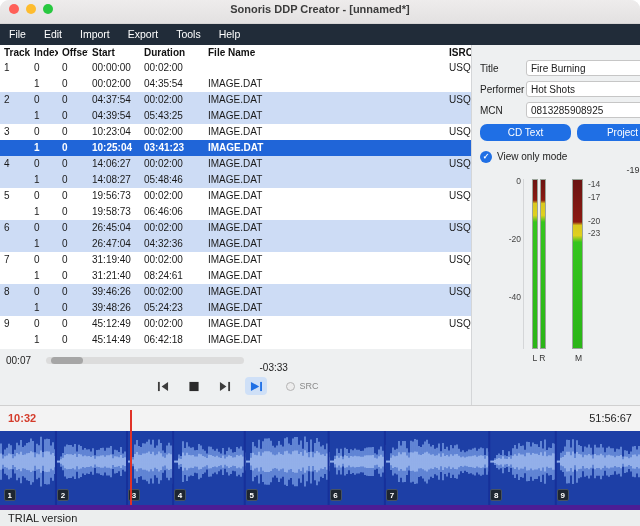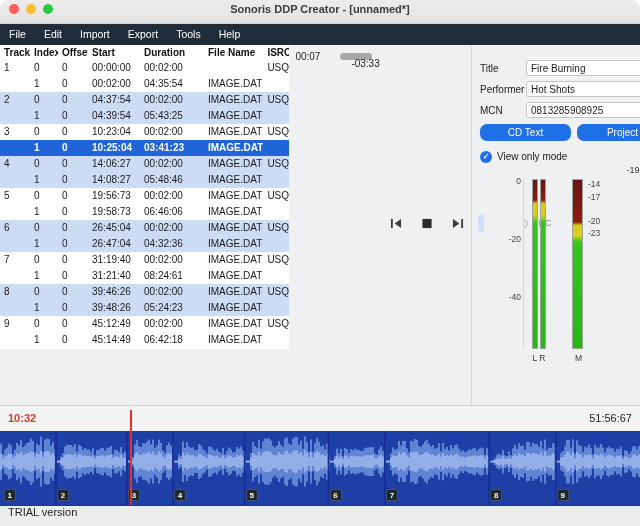--- a/index.html
+++ b/index.html
@@ -13,21 +13,21 @@
   .tl{width:10px;height:10px;border-radius:50%;display:inline-block}
   .tl.red{background:#ff5f57}.tl.yellow{background:#febc2e}.tl.green{background:#28c840}
   .wtitle{text-align:center;font-size:11px;font-weight:bold;color:#3c3c3c;line-height:18px}
 
   
   .menubar{height:21px;background:var(--menubar-bg,#212c39);display:flex;align-items:center;flex:none}
   .menu-item{color:#fff;font-size:10.5px;line-height:17px;padding:0 9px;cursor:default}
 
   
   .main{flex:1;display:flex;min-height:0}
-  .left{width:472px;flex:none;display:flex;flex-direction:row;background:#eef0f1;border-right:1px solid #d4d6d8}
+  .left{width:472px;flex:none;display:flex;flex-direction:column;background:#eef0f1;border-right:1px solid #d4d6d8}
 
   .tracktable{height:304px;flex:none;background:#fff;overflow:hidden}
   .thead,.tr{display:grid;grid-template-columns:30px 28px 30px 52px 64px 1fr 26px}
   .thead{height:15px}
   .th{font-size:10px;font-weight:bold;color:#111;line-height:15px;padding-left:4px;white-space:nowrap;overflow:hidden}
   .tr{height:16px}
   .td{font-size:10px;color:#1a1a1a;line-height:16px;padding-left:4px;white-space:nowrap;overflow:hidden}
   .tr.shaded{background:var(--row-shade,#cddcf5)}
   .tr.selected{background:var(--selection,#2065d8)}
   .tr.selected .td{color:#fff;font-weight:bold}
@@ -84,21 +84,21 @@
   .wavesection{height:100px;flex:none;position:relative;background:#f3f3f3;border-top:1px solid #d0d0d0}
   .waveruler{height:25px;position:relative}
   .postime{position:absolute;left:8px;top:6px;font-size:11px;font-weight:bold;color:#d43b2a}
   .tottime{position:absolute;right:8px;top:6px;font-size:11px;color:#222}
   .wavearea{position:absolute;top:25px;left:0;right:0;bottom:0;background:var(--wave-bg,#1d3fa6);overflow:hidden}
   .wavearea svg{position:absolute;inset:0;width:100%;height:100%}
   .wave-marker{position:absolute;bottom:4px;width:12px;height:12px;background:#1e2630;border:1px solid #465263;border-radius:2px;color:#fff;font-size:8px;font-weight:bold;display:flex;align-items:center;justify-content:center;cursor:pointer}
   .playhead{position:absolute;top:4px;bottom:0;width:2px;background:var(--playhead,#e03228);cursor:ew-resize}
 
   
-  .statusbar{height:21px;flex:none;background:#eceeee;border-top:1px solid #4c1d95;display:flex;padding:0 8px}
+  .statusbar{height:21px;flex:none;background:#eceeee;border-top:5px solid #4c1d95;display:flex;align-items:center;padding:0 8px}
   .status-text{font-size:11px;color:#222}
 </style>
 </head>
 <body>
 
 <div class="app">
 
   <div class="titlebar">
     <div class="traffic">
       <span class="tl red"></span>

